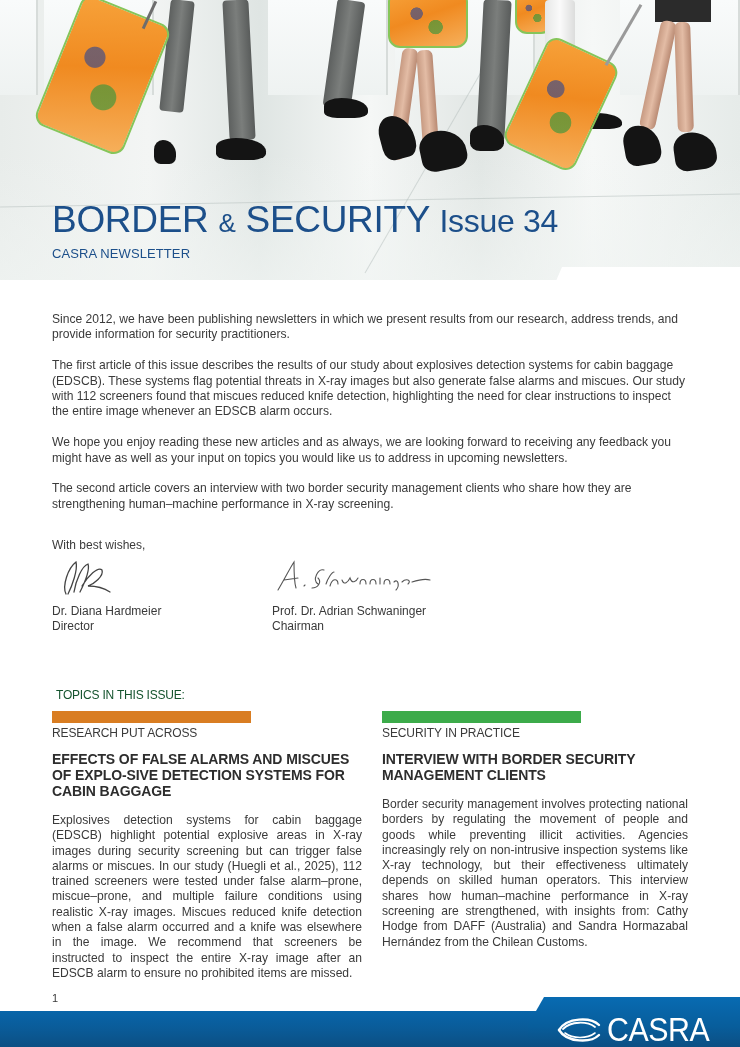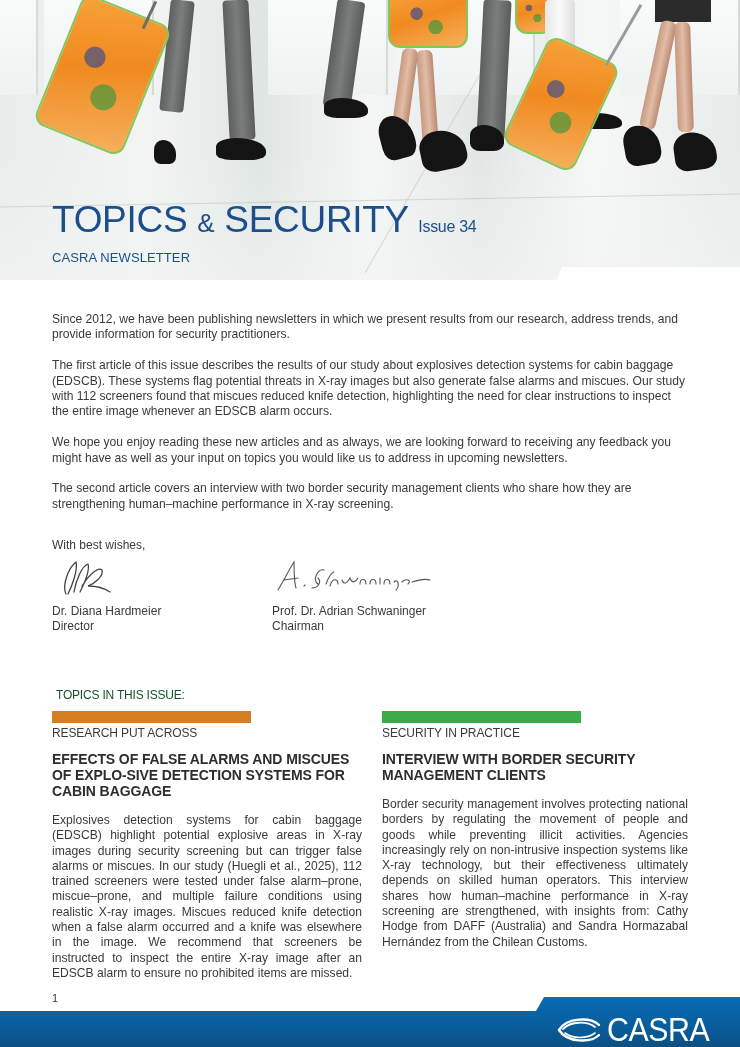--- a/index.html
+++ b/index.html
@@ -27,21 +27,21 @@
       linear-gradient(160deg, #f7a23a, #f08a20 45%, #f6b05c);
     border: 2px solid #86c55a;
   }
   .pole { position: absolute; width: 3px; background: #6d6d6d; }
 
   .title-block { position: absolute; left: 52px; top: 200px; }
   .title-main {
     font-size: 37px; color: #1c4f8a; letter-spacing: -0.3px; line-height: 40px; white-space: nowrap;
   }
   .title-main .amp { font-size: 26px; }
-  .title-main .issue { font-size: 16px; }
+  .title-main .issue { font-size: 32px; }
   .subtitle { font-size: 13px; color: #1c4f8a; line-height: 18px; margin-top: 2px; letter-spacing: 0.1px; }
 
   .hero-notch {
     position: absolute; left: 556px; top: 267px; width: 184px; height: 14px; background: #ffffff;
     clip-path: polygon(6px 0, 100% 0, 100% 100%, 0 100%);
   }
 
   
   .intro { position: absolute; left: 52px; top: 312px; width: 636px; font-size: 12.1px; line-height: 15.4px; color: #3a3a3a; }
   .intro p { margin-bottom: 15.4px; }
@@ -114,21 +114,21 @@
   <div class="pole" style="left:622px;top:0;height:70px;transform:rotate(30deg);background:#9a9a9a;"></div>
 
   <div style="position:absolute;left:655px;top:0;width:56px;height:22px;background:#2b2b2b;"></div>
   <div class="skin" style="left:650px;top:20px;width:16px;height:110px;transform:rotate(12deg);"></div>
   <div class="skin" style="left:676px;top:22px;width:16px;height:110px;transform:rotate(-2deg);"></div>
   <div class="shoe" style="left:624px;top:125px;width:36px;height:40px;transform:rotate(-10deg);"></div>
   <div class="shoe" style="left:674px;top:132px;width:42px;height:38px;transform:rotate(-8deg);"></div>
 
   <div class="title-block">
     <div class="title-main">
-      <span>TOPICS</span>
+      <span>BORDER</span>
       <span class="amp">&amp;</span>
       <span>SECURITY</span>
       <span class="issue">Issue 34</span>
     </div>
     <div class="subtitle">CASRA NEWSLETTER</div>
   </div>
 </div>
 <div class="hero-notch"></div>
 
 <div class="intro">

